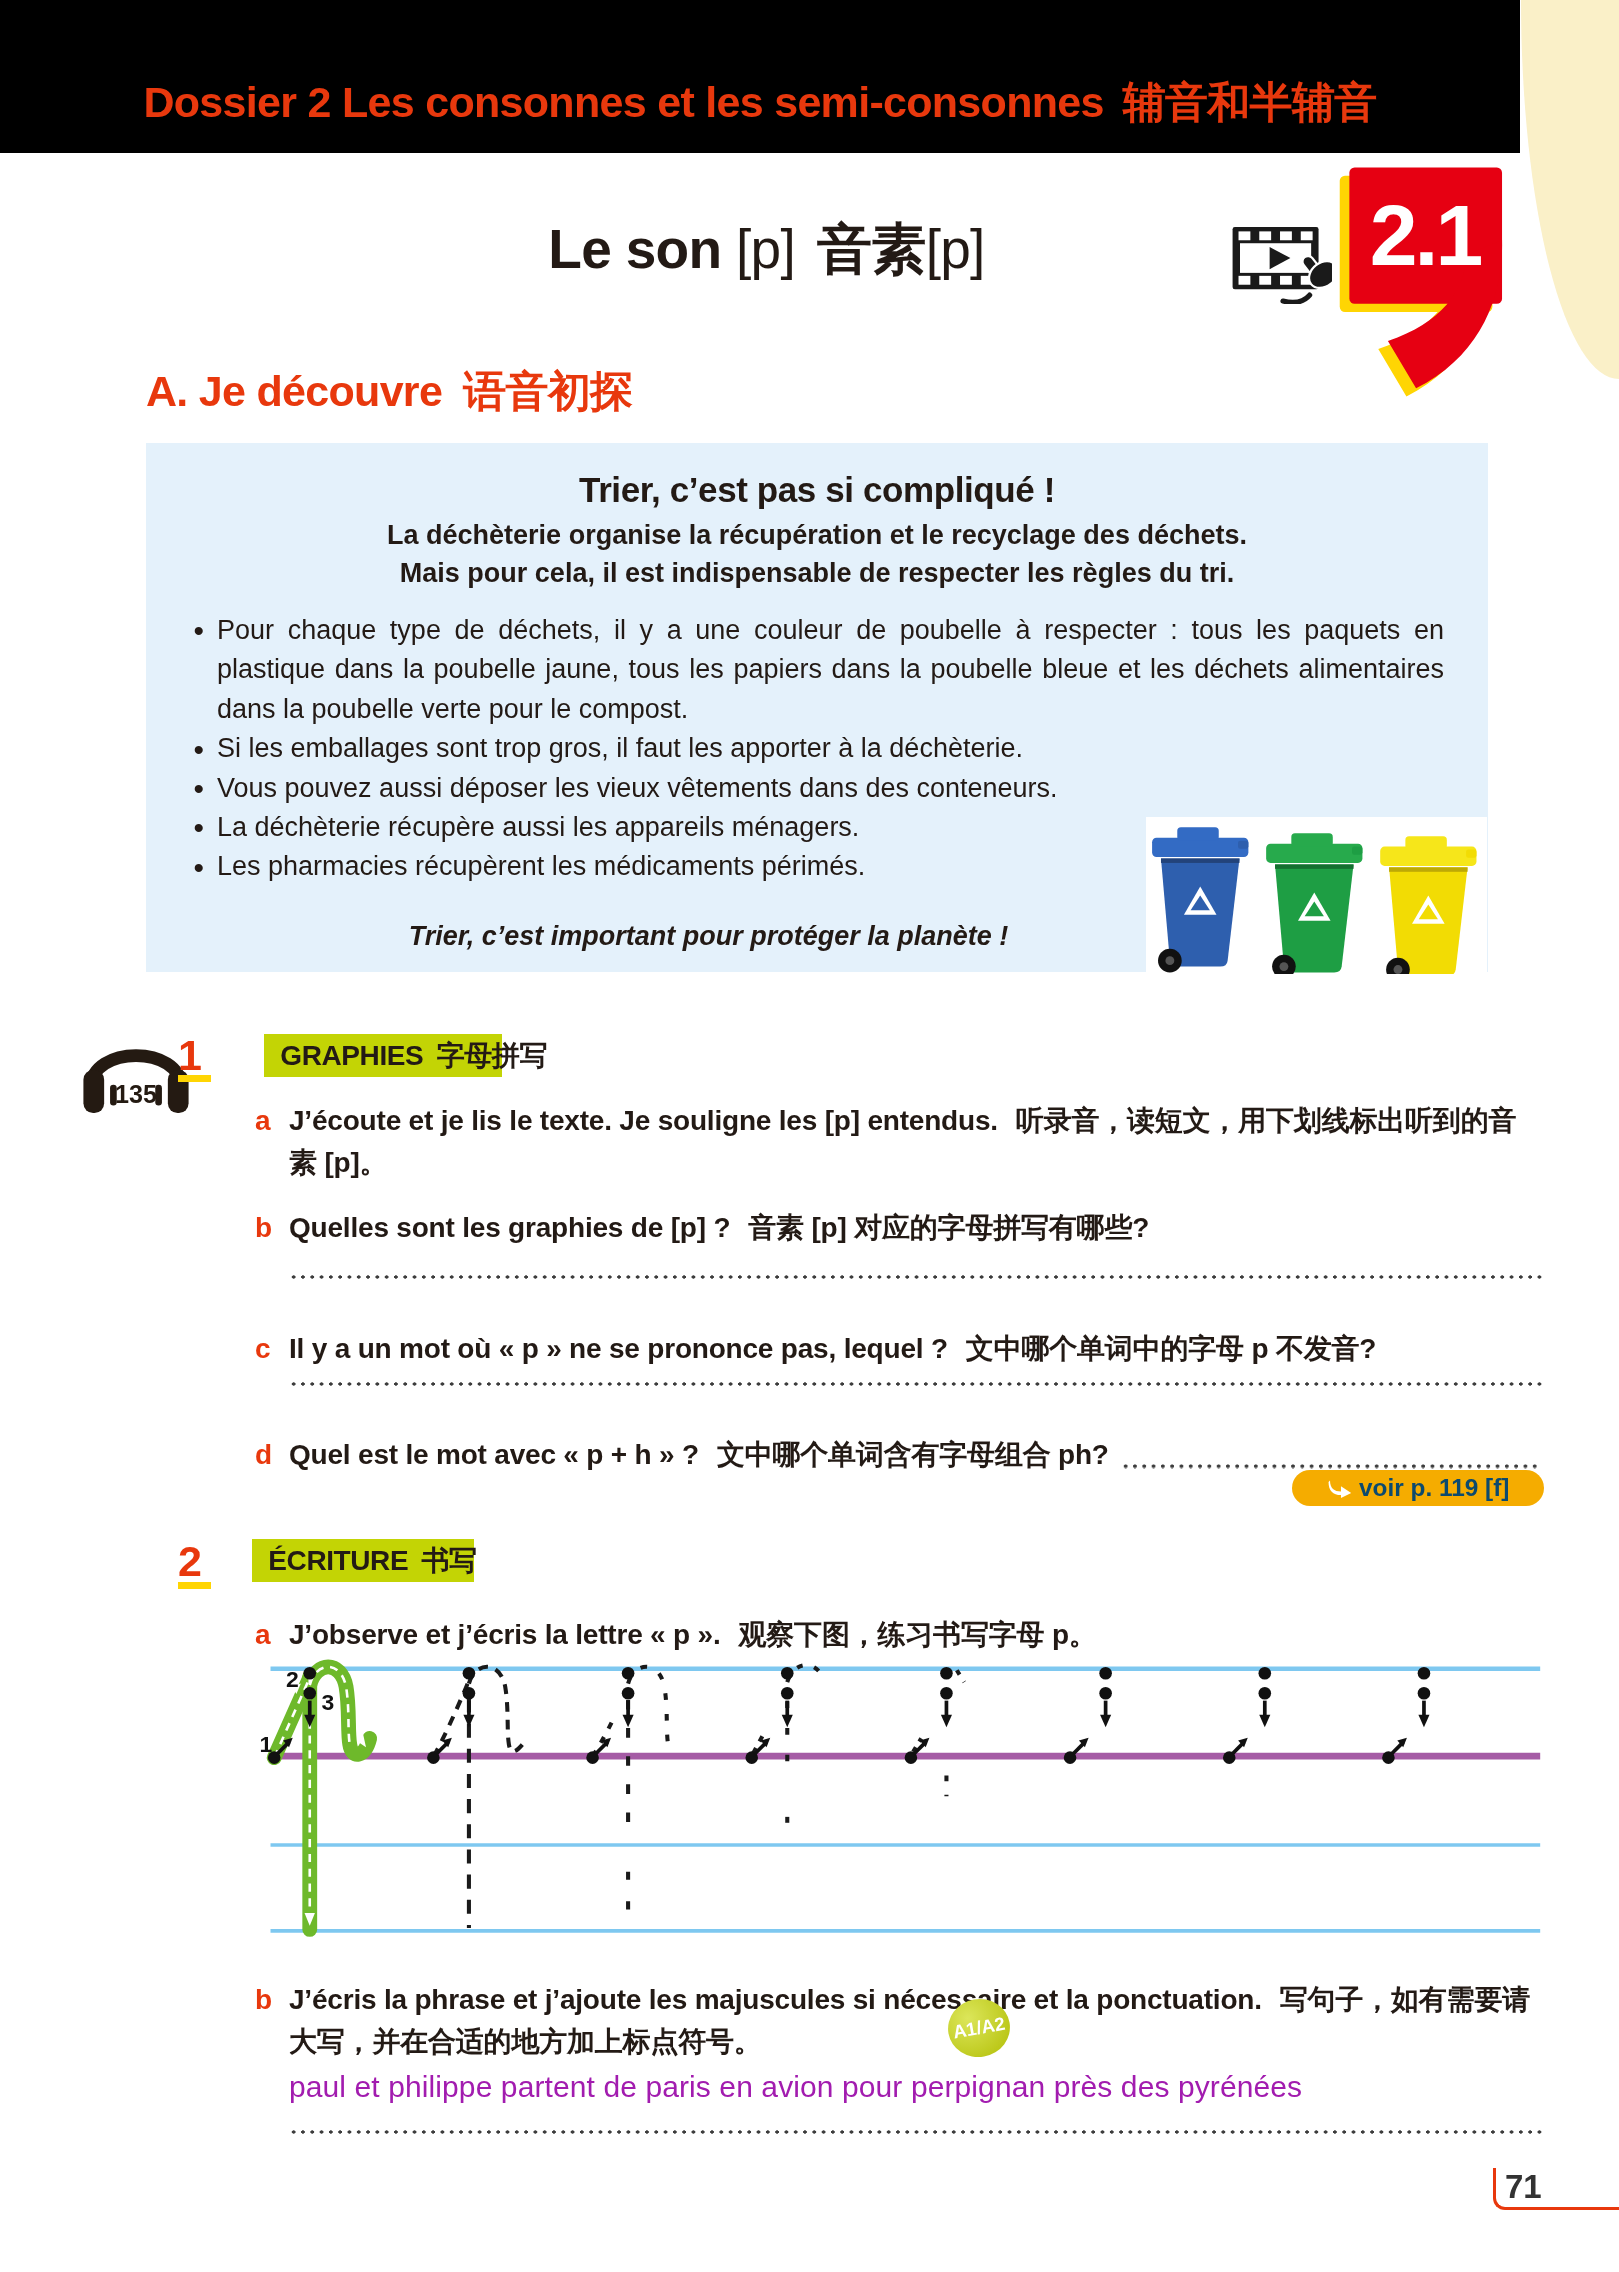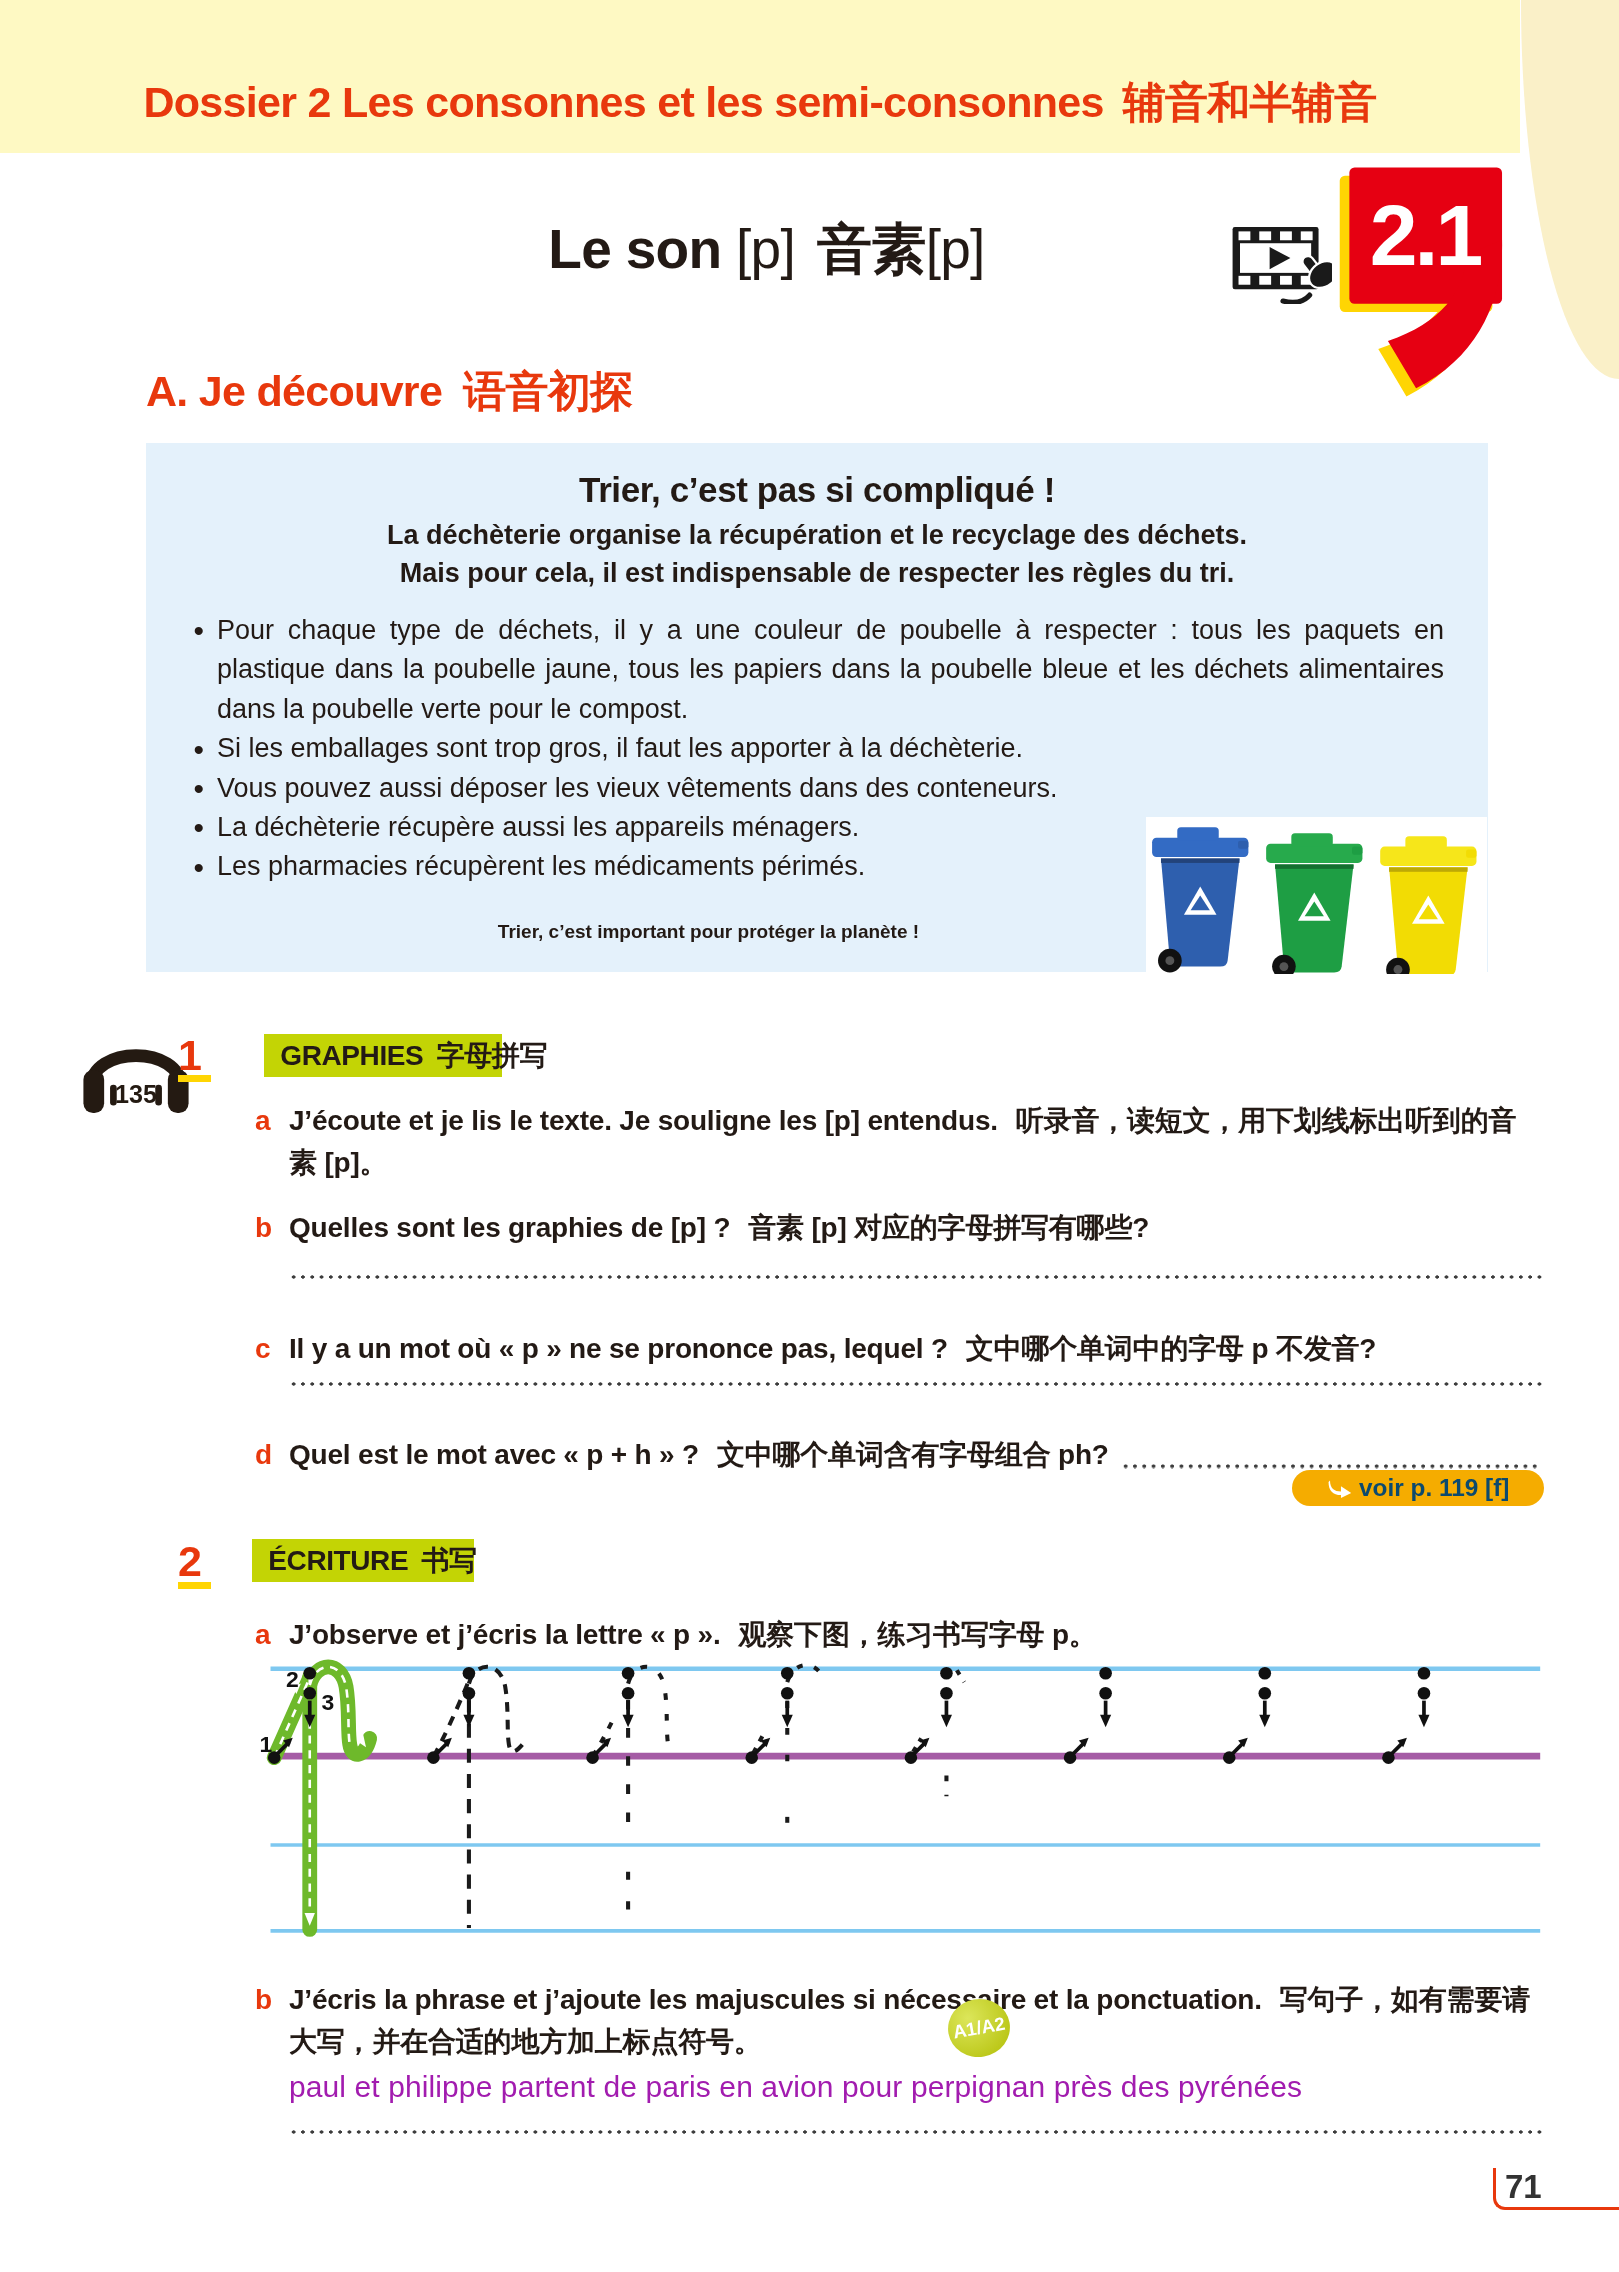--- a/index.html
+++ b/index.html
@@ -1,21 +1,21 @@
 <!DOCTYPE html>
 <html style="font-size:12px"><head>
 <meta charset="utf-8">
 <style>
   html,body{margin:0;padding:0;background:#888;}
   .page{position:relative;width:1619px;height:2273px;background:#ffffff;overflow:hidden;
         font-family:"Liberation Sans","DejaVu Sans",sans-serif;color:#231A15;}
   .abs{position:absolute;}
 
   
-  .banner{left:0;top:0;width:1520px;height:153px;background:#fef9c3;display:flex;align-items:flex-end;justify-content:center;padding-bottom:21px;box-sizing:border-box;}
+  .banner{left:0;top:0;width:1520px;height:153px;background:#000000;display:flex;align-items:flex-end;justify-content:center;padding-bottom:21px;box-sizing:border-box;}
   .banner-txt{font-size:43px;font-weight:bold;color:#E8380D;letter-spacing:-0.7px;white-space:nowrap;}
   .banner-txt .zh{margin-left:19px;}
 
   
   .corner-arc{right:0;top:0;width:98px;height:379px;background:#FAF0C8;border-bottom-left-radius:98px 379px;}
 
   
   .lesson-title{left:178px;top:213px;width:1177px;text-align:center;font-size:55px;font-weight:bold;letter-spacing:-0.7px;white-space:nowrap;}
   .lesson-title .ph{font-weight:500;}
   .lesson-title .zh{margin-left:22px;}
@@ -27,21 +27,21 @@
   .section-a{left:146px;top:363px;font-size:43px;font-weight:bold;color:#E8380D;letter-spacing:-0.7px;white-space:nowrap;}
   .section-a .zh{margin-left:21px;}
 
   
   .reading-box{left:146px;top:443px;width:1342px;height:529px;background:#E4F1FB;box-sizing:border-box;}
   .rb-title{margin-top:27px;text-align:center;font-size:35px;font-weight:bold;letter-spacing:-0.4px;}
   .rb-intro{margin-top:7.4px;text-align:center;font-size:27px;font-weight:600;line-height:1.38;}
   .rb-bullets{list-style:none;margin:19px 44px 0 46px;padding:0;font-size:27px;line-height:1.46;text-align:justify;}
   .rb-bullets li{position:relative;padding-left:25px;}
   .rb-bullets li::before{content:"•";position:absolute;left:1.5px;top:-1.5px;font-size:30px;}
-  .rb-slogan{left:81px;top:478px;width:963px;text-align:center;font-size:19px;font-weight:bold;}
+  .rb-slogan{left:81px;top:478px;width:963px;text-align:center;font-size:27px;font-weight:bold;font-style:italic;}
   .bins-card{right:1.5px;top:374px;width:341px;height:157px;background:#ffffff;}
 
   
   .ex-num{font-size:43px;font-weight:bold;color:#E8380D;}
   .num-bar{width:33px;height:6.7px;background:#FFD503;}
   .hl-box{background:#C3D405;height:43px;display:flex;align-items:center;padding-left:16.3px;box-sizing:border-box;font-size:28px;font-weight:bold;letter-spacing:-0.4px;white-space:nowrap;}
   .hl-box .zh{margin-left:13.3px;}
 
   
   .item{left:255px;width:1288px;font-size:28px;font-weight:bold;line-height:1.5;letter-spacing:-0.2px;padding-left:34px;box-sizing:border-box;}

